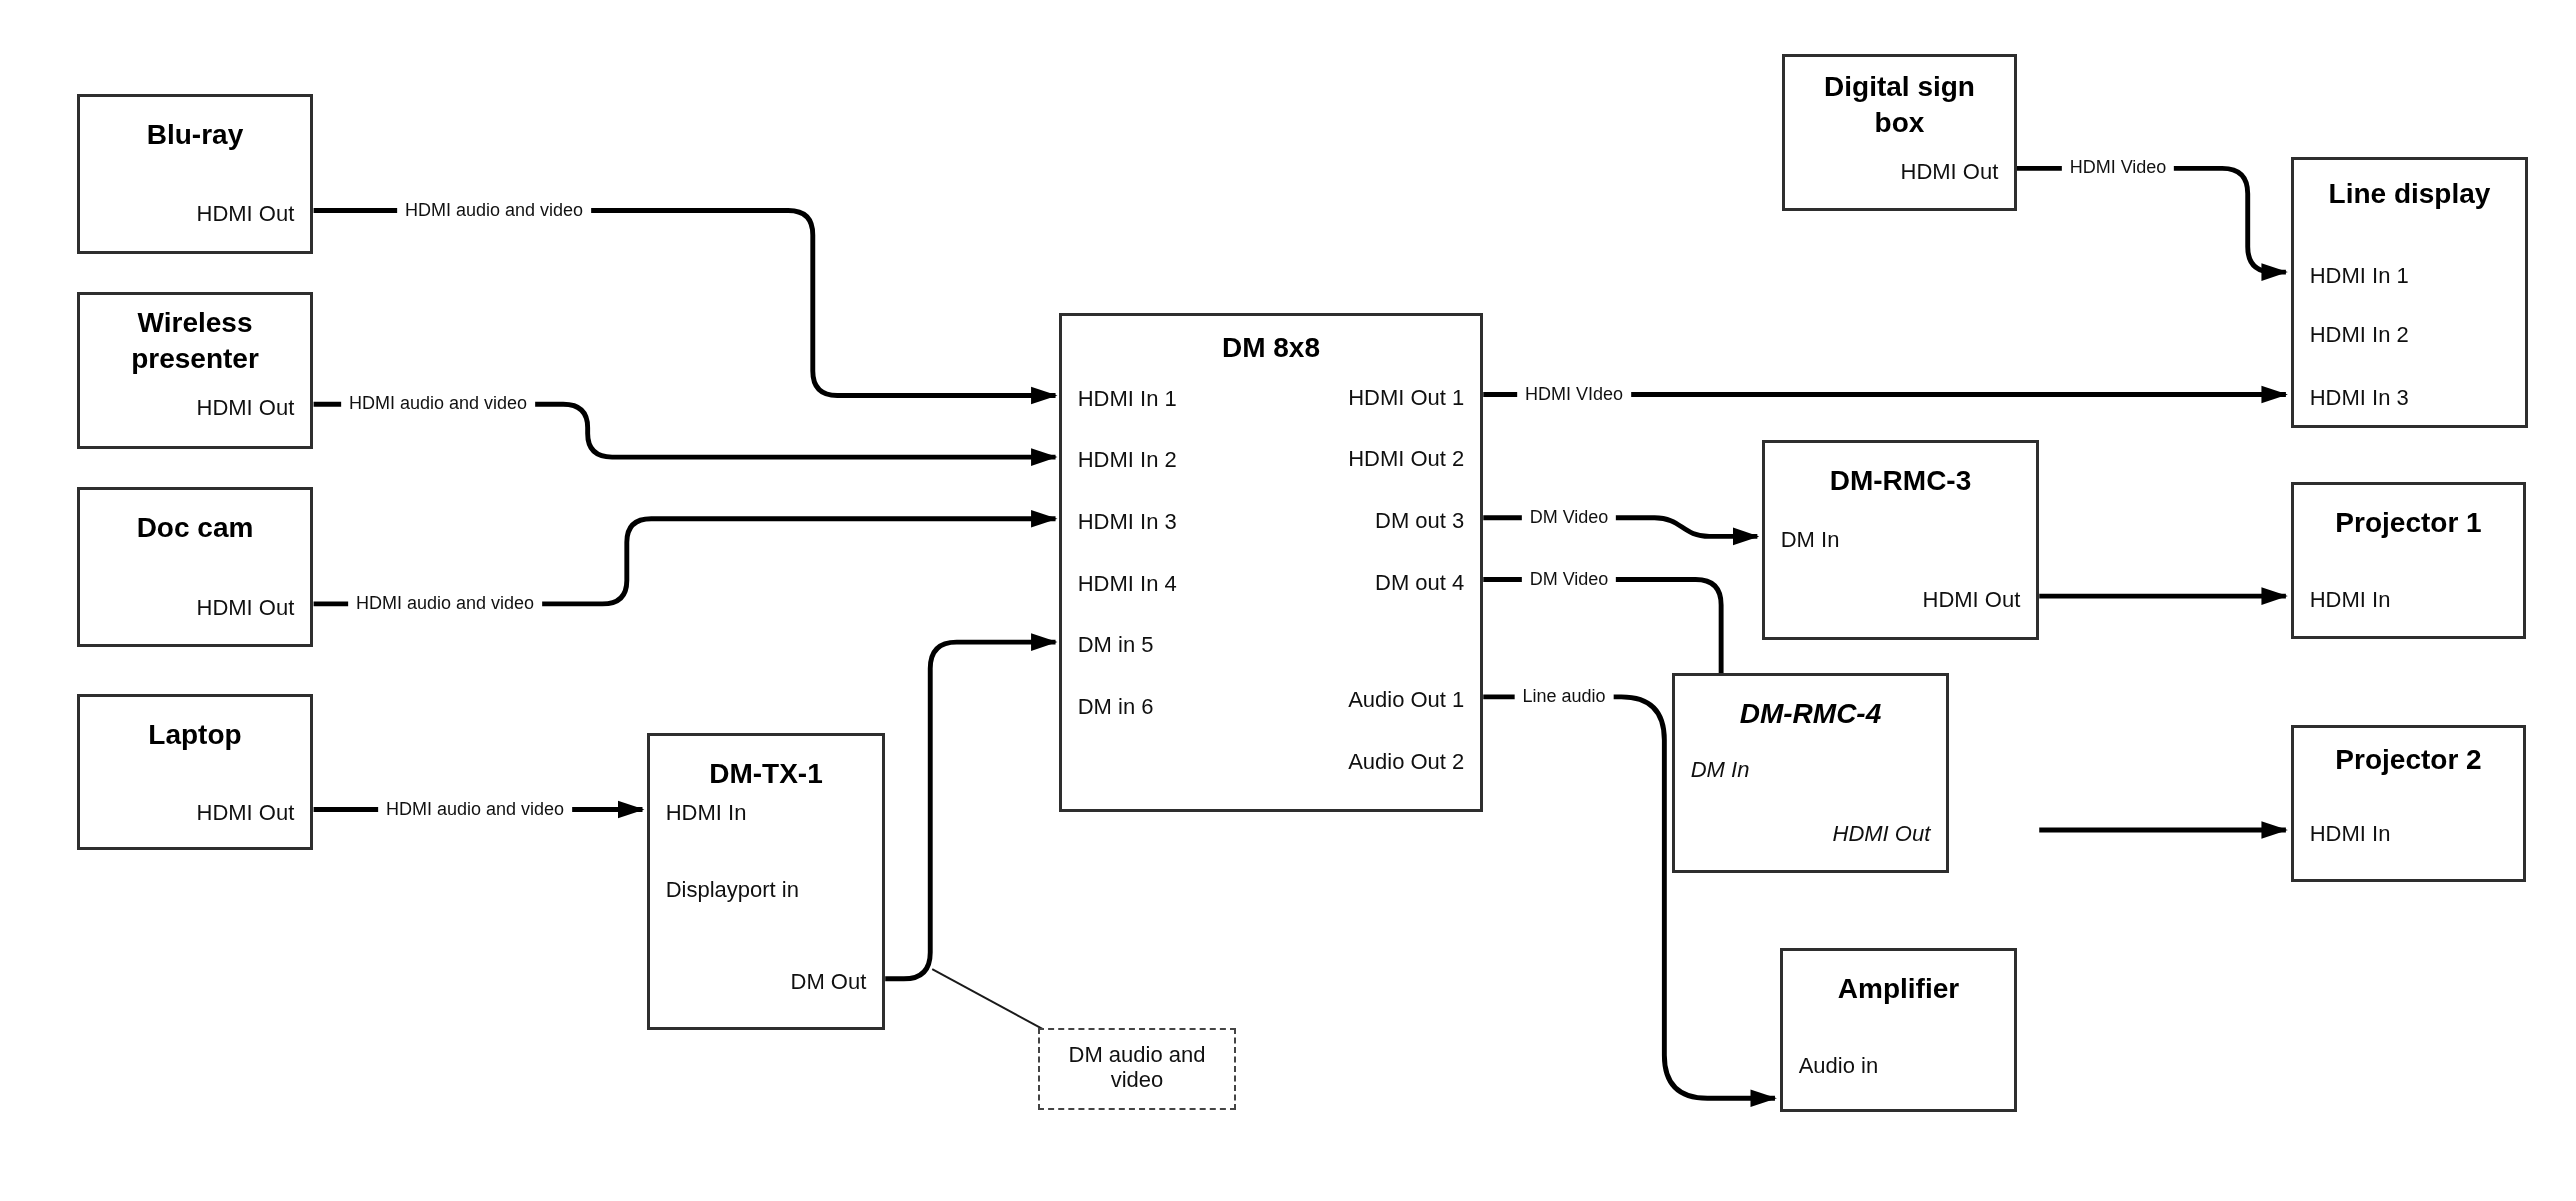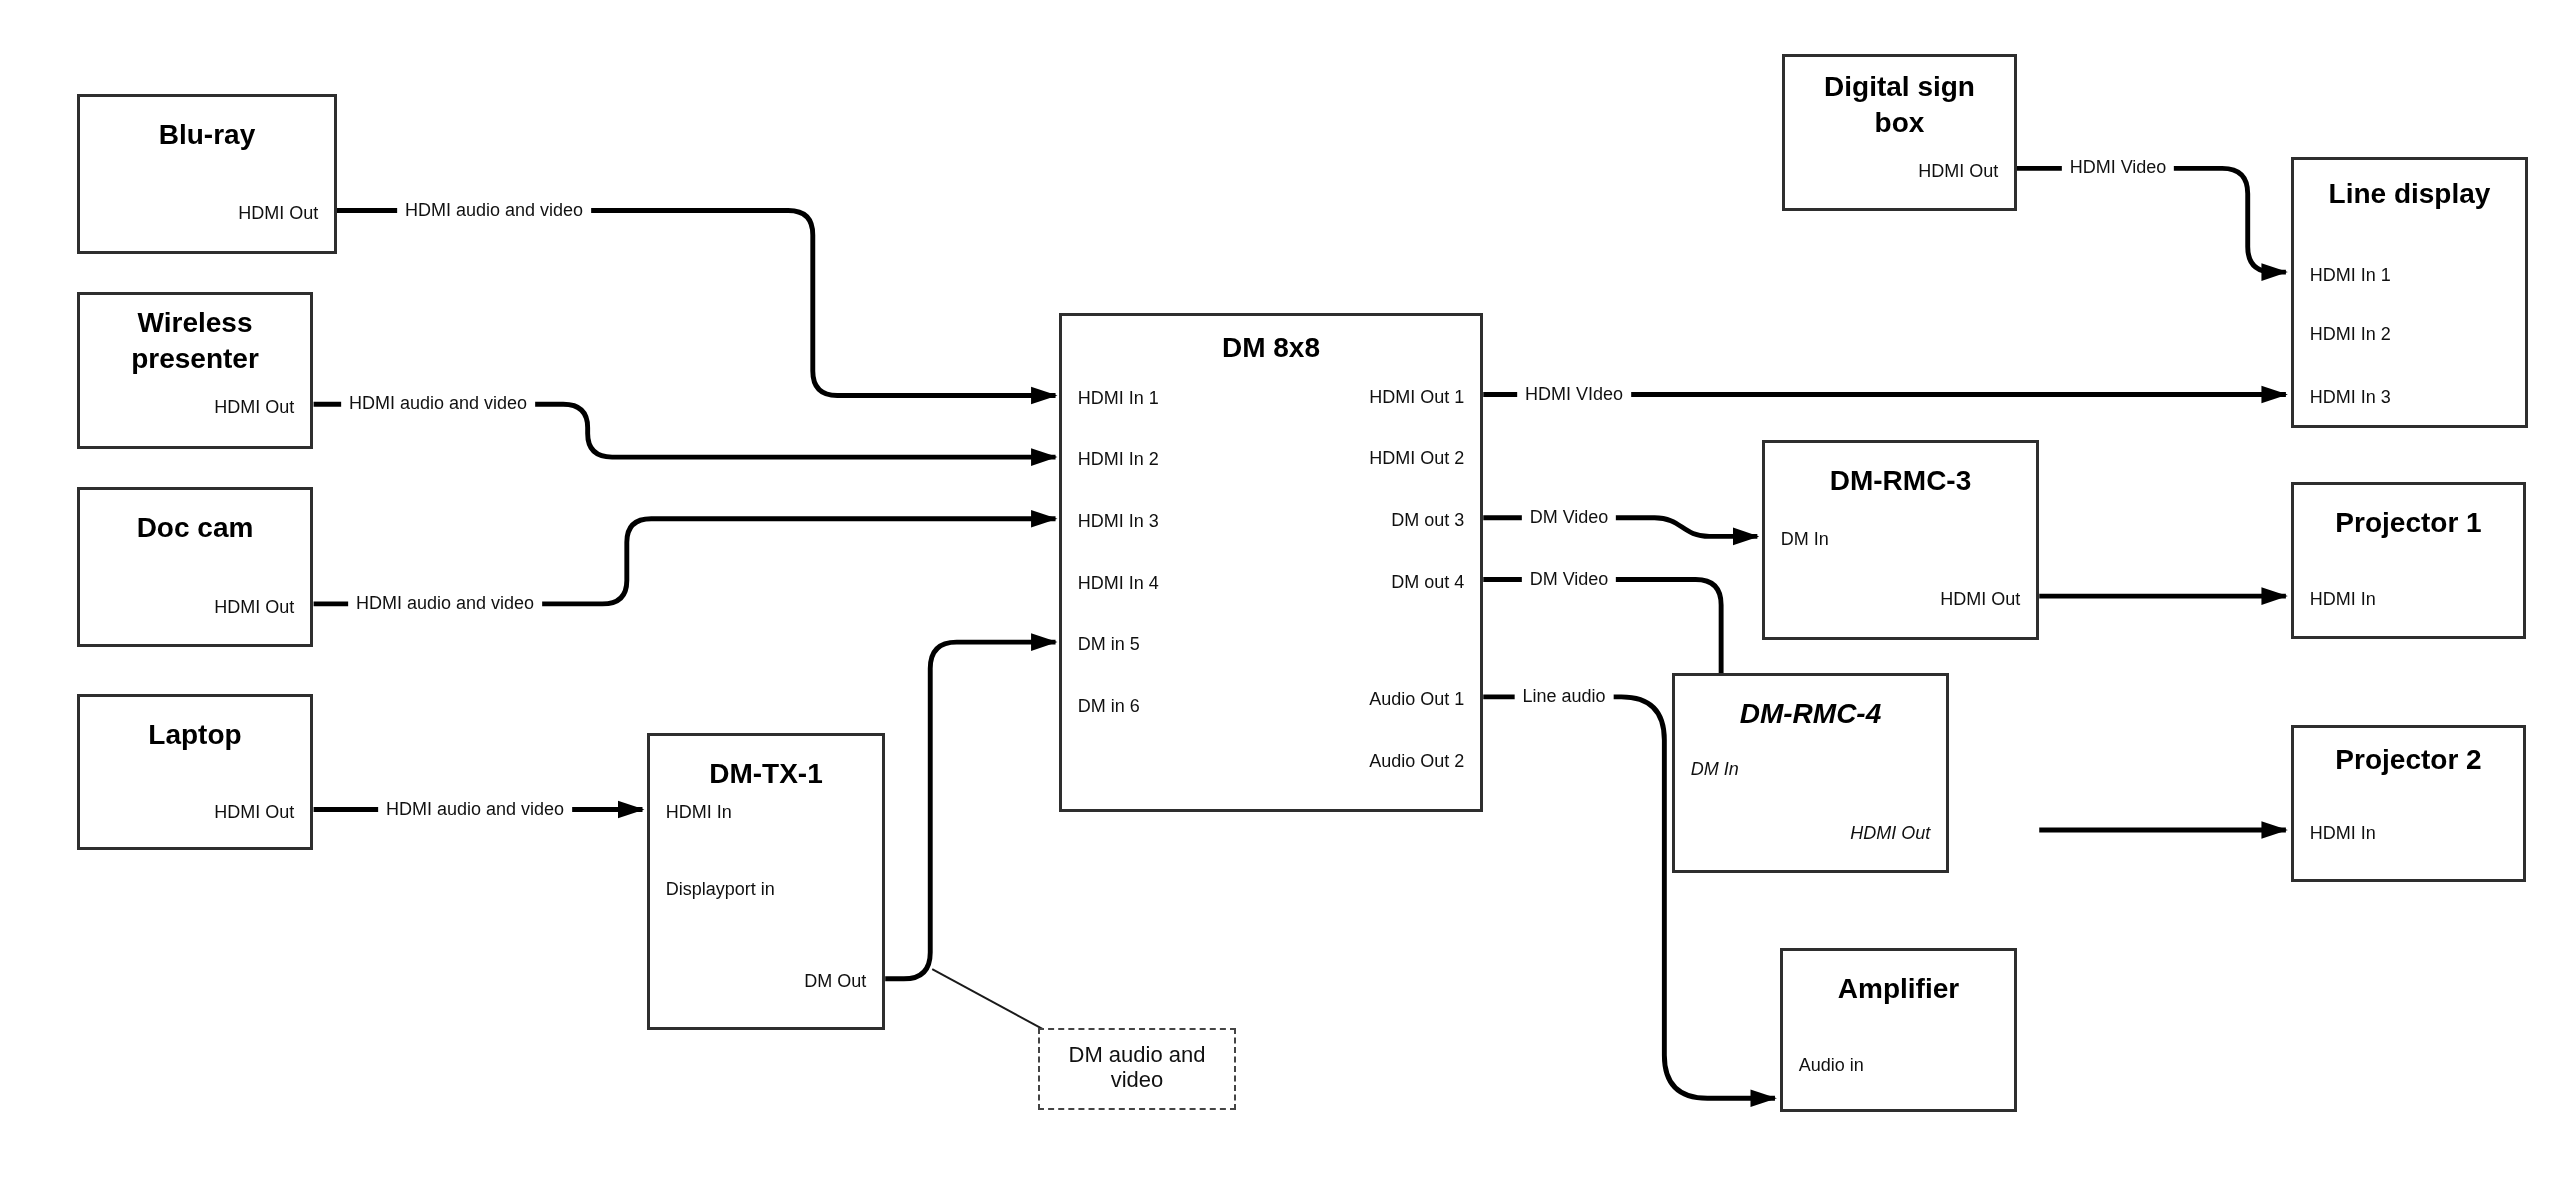--- a/index.html
+++ b/index.html
@@ -5,33 +5,33 @@
   html,body{margin:0;padding:0;background:#fff;}
   #canvas{
     position:relative;width:2576px;height:1201px;background:#fff;overflow:hidden;
     font-family:"Liberation Sans","DejaVu Sans",sans-serif;color:#000;
   }
   #wires{position:absolute;left:0;top:0;z-index:1;}
   .wire{fill:none;stroke:#000;stroke-width:5;}
   .callout{fill:none;stroke:#1a1a1a;stroke-width:2;}
   .node{position:absolute;background:#fff;border:3.9px solid #2e2e2e;box-sizing:border-box;z-index:2;}
   .t{font-weight:bold;font-size:28px;line-height:36px;text-align:center;padding:19.6px 27.4px 0 27.4px;}
-  .port{position:absolute;left:0;right:0;font-size:18px;line-height:29px;color:#101010;}
+  .port{position:absolute;left:0;right:0;font-size:22px;line-height:29px;color:#101010;}
   .port.l{text-align:left;padding-left:15.7px;}
   .port.r{text-align:right;padding-right:15.7px;}
   .clabel{
     position:absolute;transform:translate(-50%,-50%);background:#fff;
     font-size:18px;line-height:27.4px;white-space:nowrap;padding:1px 7.8px;z-index:3;color:#111;
   }
   .note{
     position:absolute;border:2px dashed #444;background:#fff;box-sizing:border-box;
     font-size:22px;line-height:25.5px;text-align:center;padding:11.7px 9.8px 0 9.8px;z-index:2;color:#111;
   }
   
-  #n-blu-ray{left:77px;top:94px;width:260px;height:160px;}
+  #n-blu-ray{left:77px;top:94px;width:236px;height:160px;}
   #n-blu-ray .p0{top:102px;}
   #n-wireless-presenter{left:77px;top:292px;width:236px;height:157px;}
   #n-wireless-presenter .t{padding-top:9.8px;}
   #n-wireless-presenter .p0{top:98px;}
   #n-doc-cam{left:77px;top:487px;width:236px;height:160px;}
   #n-doc-cam .p0{top:103px;}
   #n-laptop{left:77px;top:694px;width:236px;height:156px;}
   #n-laptop .p0{top:101px;}
   #n-dm-tx-1{left:647px;top:733px;width:238px;height:297px;}
   #n-dm-tx-1 .p0{top:62px;}

